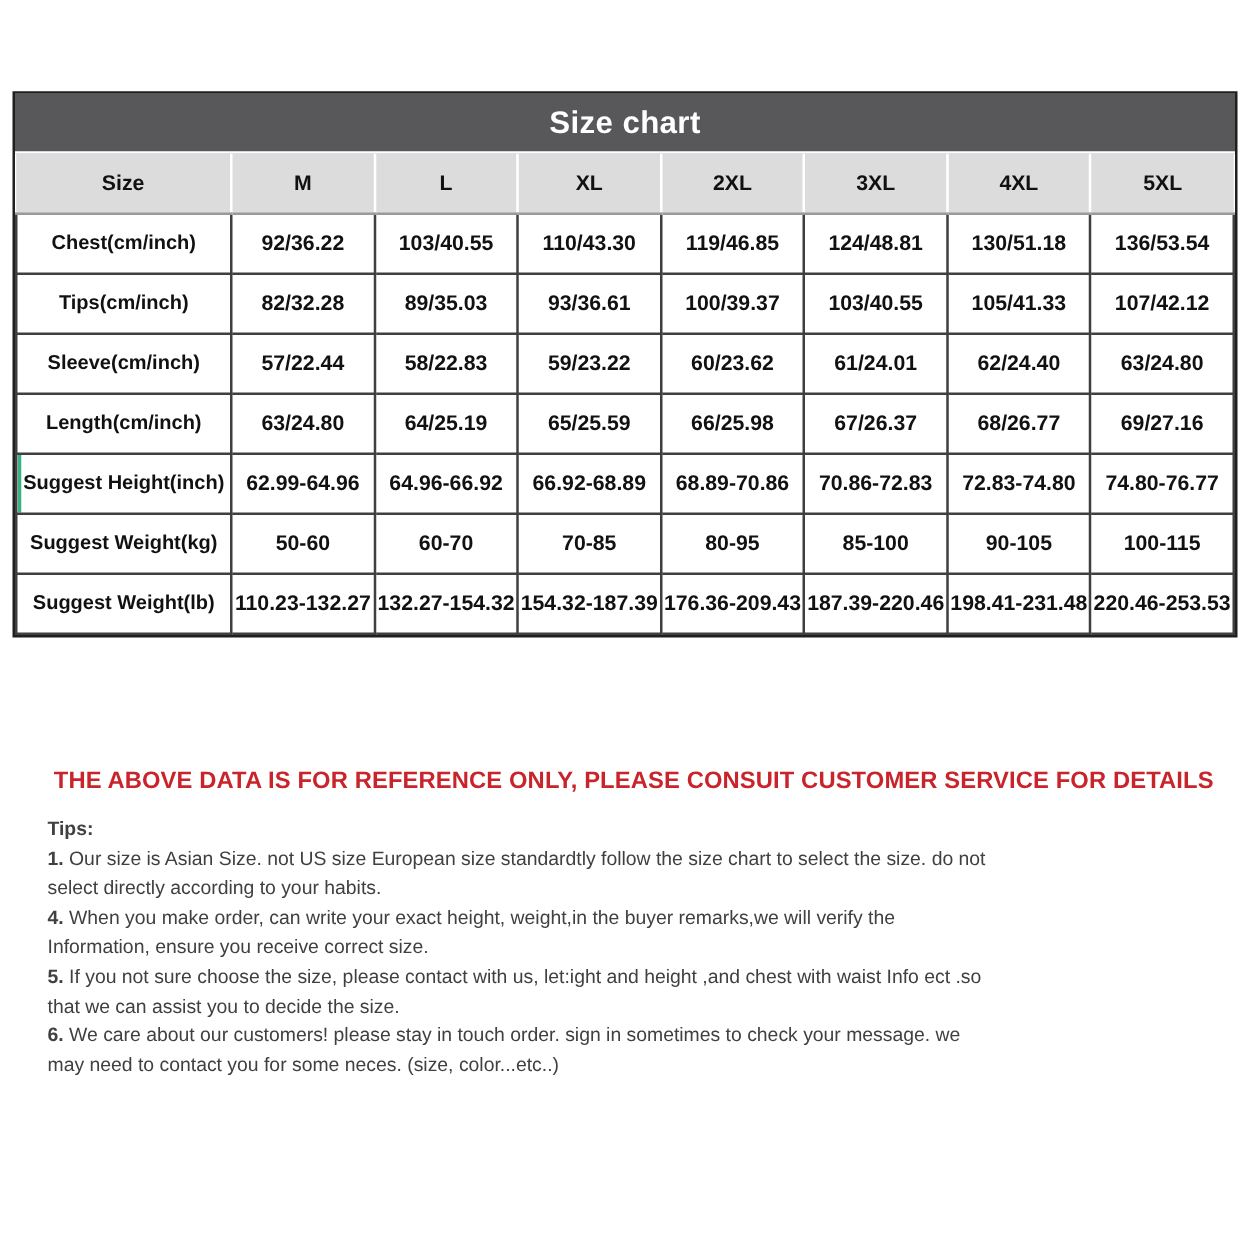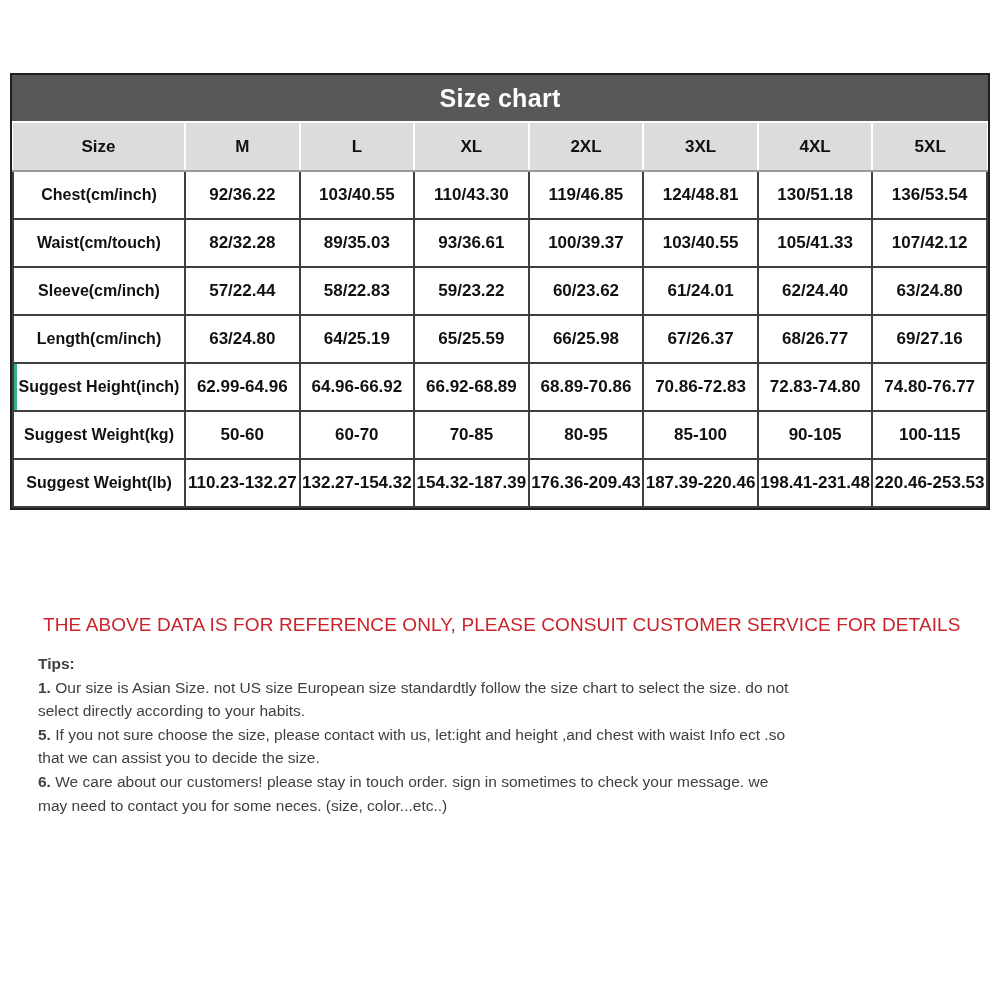--- a/index.html
+++ b/index.html
@@ -30,21 +30,21 @@
     height:46px;background:#ffffff;
     border:2px solid var(--table-border,#3f3f3f);
     font-size:16px;font-weight:bold;text-align:center;color:#111;
     white-space:nowrap;padding:0 1px;
   }
   tbody td{font-size:17px;}
   tr.highlight th{box-shadow:inset 3px 0 0 var(--highlight-green,#35b383);margin-left:38px;}
   
   .notice{
     position:absolute;left:43px;top:614px;width:940px;
-    font-size:19px;font-weight:normal;color:var(--notice-red,#c9242b);
+    font-size:19px;font-weight:bold;color:var(--notice-red,#c9242b);
     letter-spacing:0.1px;
   }
   
   .tips{position:absolute;left:38px;top:652px;width:758px;}
   .tips-heading{margin:0 0 5px 22px;font-size:17px;font-weight:bold;color:#111;}
   .tips p{margin:0;font-size:15.5px;line-height:23.6px;color:#404040;}
   .tips p strong{font-weight:bold;}
 </style>
 </head>
 <body>
@@ -81,21 +81,21 @@
             <th>Chest(cm/inch)</th>
             <td>92/36.22</td>
             <td>103/40.55</td>
             <td>110/43.30</td>
             <td>119/46.85</td>
             <td>124/48.81</td>
             <td>130/51.18</td>
             <td>136/53.54</td>
           </tr>
           <tr>
-            <th>Waist(cm/touch)</th>
+            <th>Tips(cm/inch)</th>
             <td>82/32.28</td>
             <td>89/35.03</td>
             <td>93/36.61</td>
             <td>100/39.37</td>
             <td>103/40.55</td>
             <td>105/41.33</td>
             <td>107/42.12</td>
           </tr>
           <tr>
             <th>Sleeve(cm/inch)</th>
@@ -150,18 +150,19 @@
         </tbody>
     </table>
   </div>
 
   <div class="notice">THE ABOVE DATA IS FOR REFERENCE ONLY, PLEASE CONSUIT CUSTOMER SERVICE FOR DETAILS</div>
 
   <div class="tips">
     <p class="tips-heading">Tips:</p>
     <div>
         <p><strong>1. </strong>Our size is Asian Size. not US size European size standardtly follow the size chart to select the size. do not select directly according to your habits.</p>
+        <p><strong>4. </strong>When you make order, can write your exact height, weight,in the buyer remarks,we will verify the Information, ensure you receive correct size.</p>
         <p><strong>5. </strong>If you not sure choose the size, please contact with us, let:ight and height ,and chest with waist Info ect .so that we can assist you to decide the size.</p>
         <p><strong>6. </strong>We care about our customers! please stay in touch order. sign in sometimes to check your message. we may need to contact you for some neces. (size, color...etc..)</p>
       </div>
   </div>
 
 </div>
 
 </body></html>

